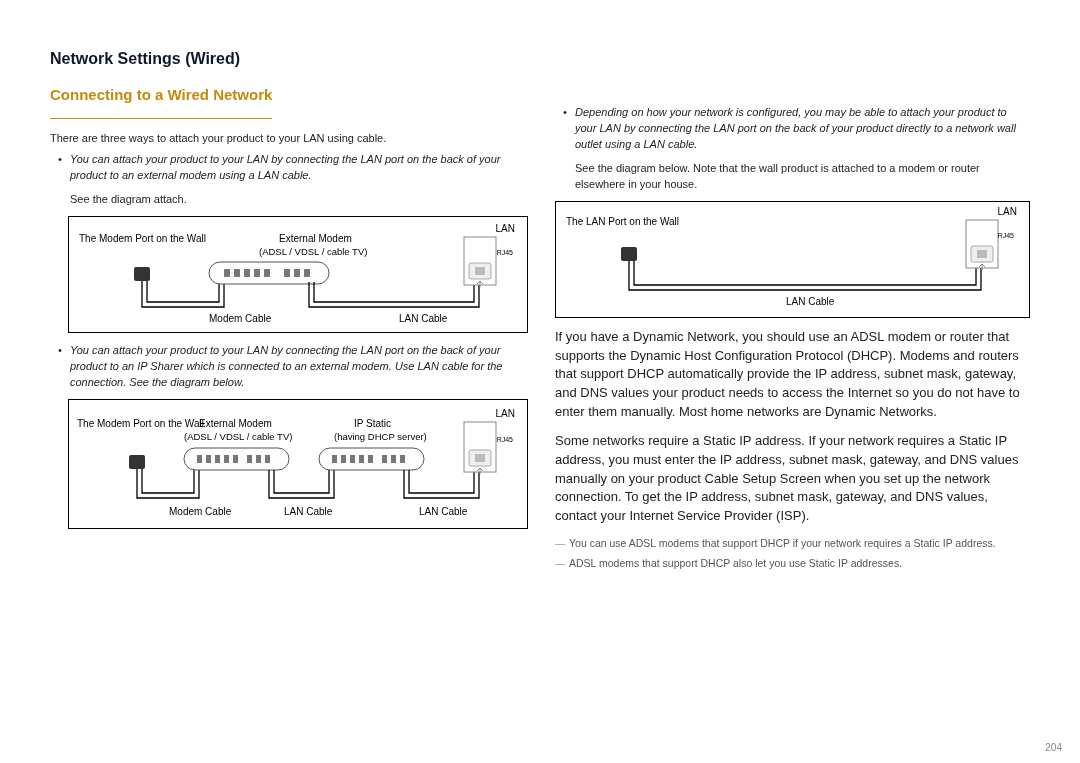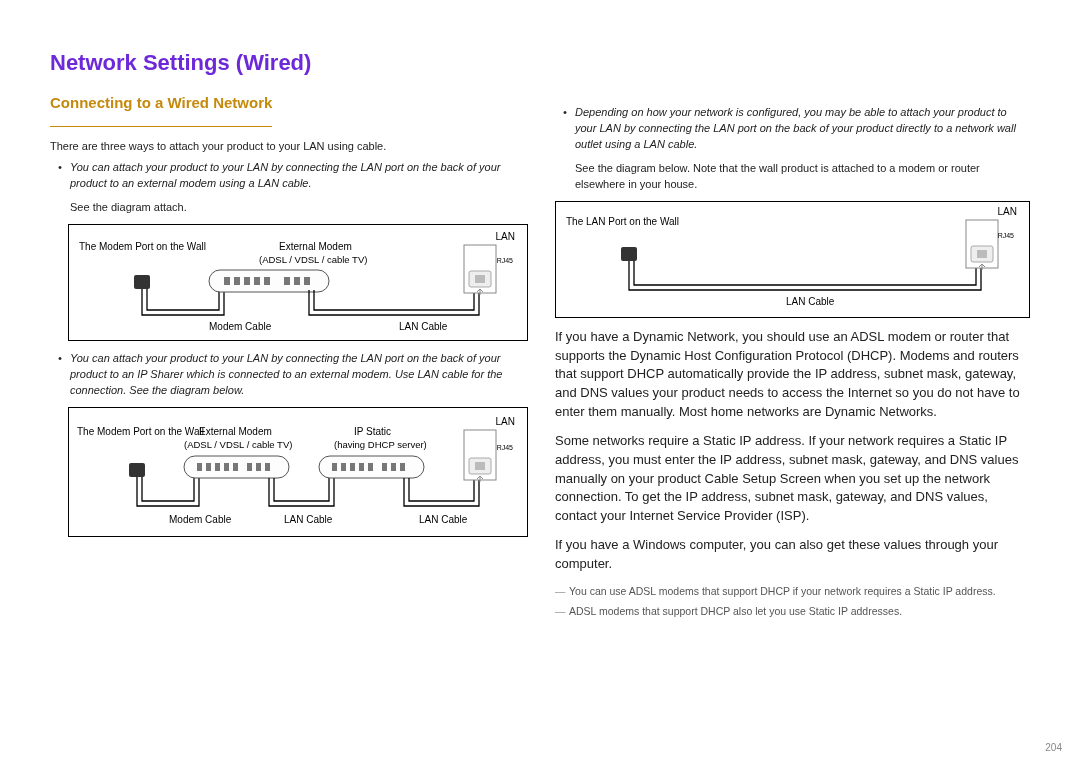--- a/index.html
+++ b/index.html
@@ -11,24 +11,24 @@
     padding: 0;
     overflow: hidden;
   }
   .page {
     display: flex;
     gap: 30px;
     padding: 50px 50px 0 50px;
   }
   .col { flex: 1; min-width: 0; }
   h1 {
-    font-size: 22px;
+    font-size: 16px;
     font-weight: bold;
     margin-bottom: 18px;
-    color: #6d28d9;
+    color: #0f172a;
   }
   h2 {
     font-size: 15px;
     font-weight: bold;
     color: #c58a0c;
     border-bottom: 1.5px solid #c58a0c;
     padding-bottom: 15px;
     margin-bottom: 12px;
     display: inline-block;
   }
@@ -251,21 +251,20 @@
         </svg>
         <span class="lbl" style="left:10px; top:14px;">The LAN Port on the Wall</span>
         <span class="lbl" style="right:12px; top:4px;">LAN</span>
         <span class="lbl small" style="right:15px; top:30px; font-size:7px;">RJ45</span>
         <span class="lbl" style="left:230px; top:94px;">LAN Cable</span>
       </div>
     </div>
 
     <p class="para">If you have a Dynamic Network, you should use an ADSL modem or router that supports the Dynamic Host Configuration Protocol (DHCP). Modems and routers that support DHCP automatically provide the IP address, subnet mask, gateway, and DNS values your product needs to access the Internet so you do not have to enter them manually. Most home networks are Dynamic Networks.</p>
     <p class="para">Some networks require a Static IP address. If your network requires a Static IP address, you must enter the IP address, subnet mask, gateway, and DNS values manually on your product Cable Setup Screen when you set up the network connection. To get the IP address, subnet mask, gateway, and DNS values, contact your Internet Service Provider (ISP).</p>
-    <p class="para">If you have a Windows computer, you can also get these values through your computer.</p>
 
     <ul class="notes">
       <li>You can use ADSL modems that support DHCP if your network requires a Static IP address.</li>
       <li>ADSL modems that support DHCP also let you use Static IP addresses.</li>
     </ul>
   </div>
 </div>
 
 <div class="page-num">204</div>
 

